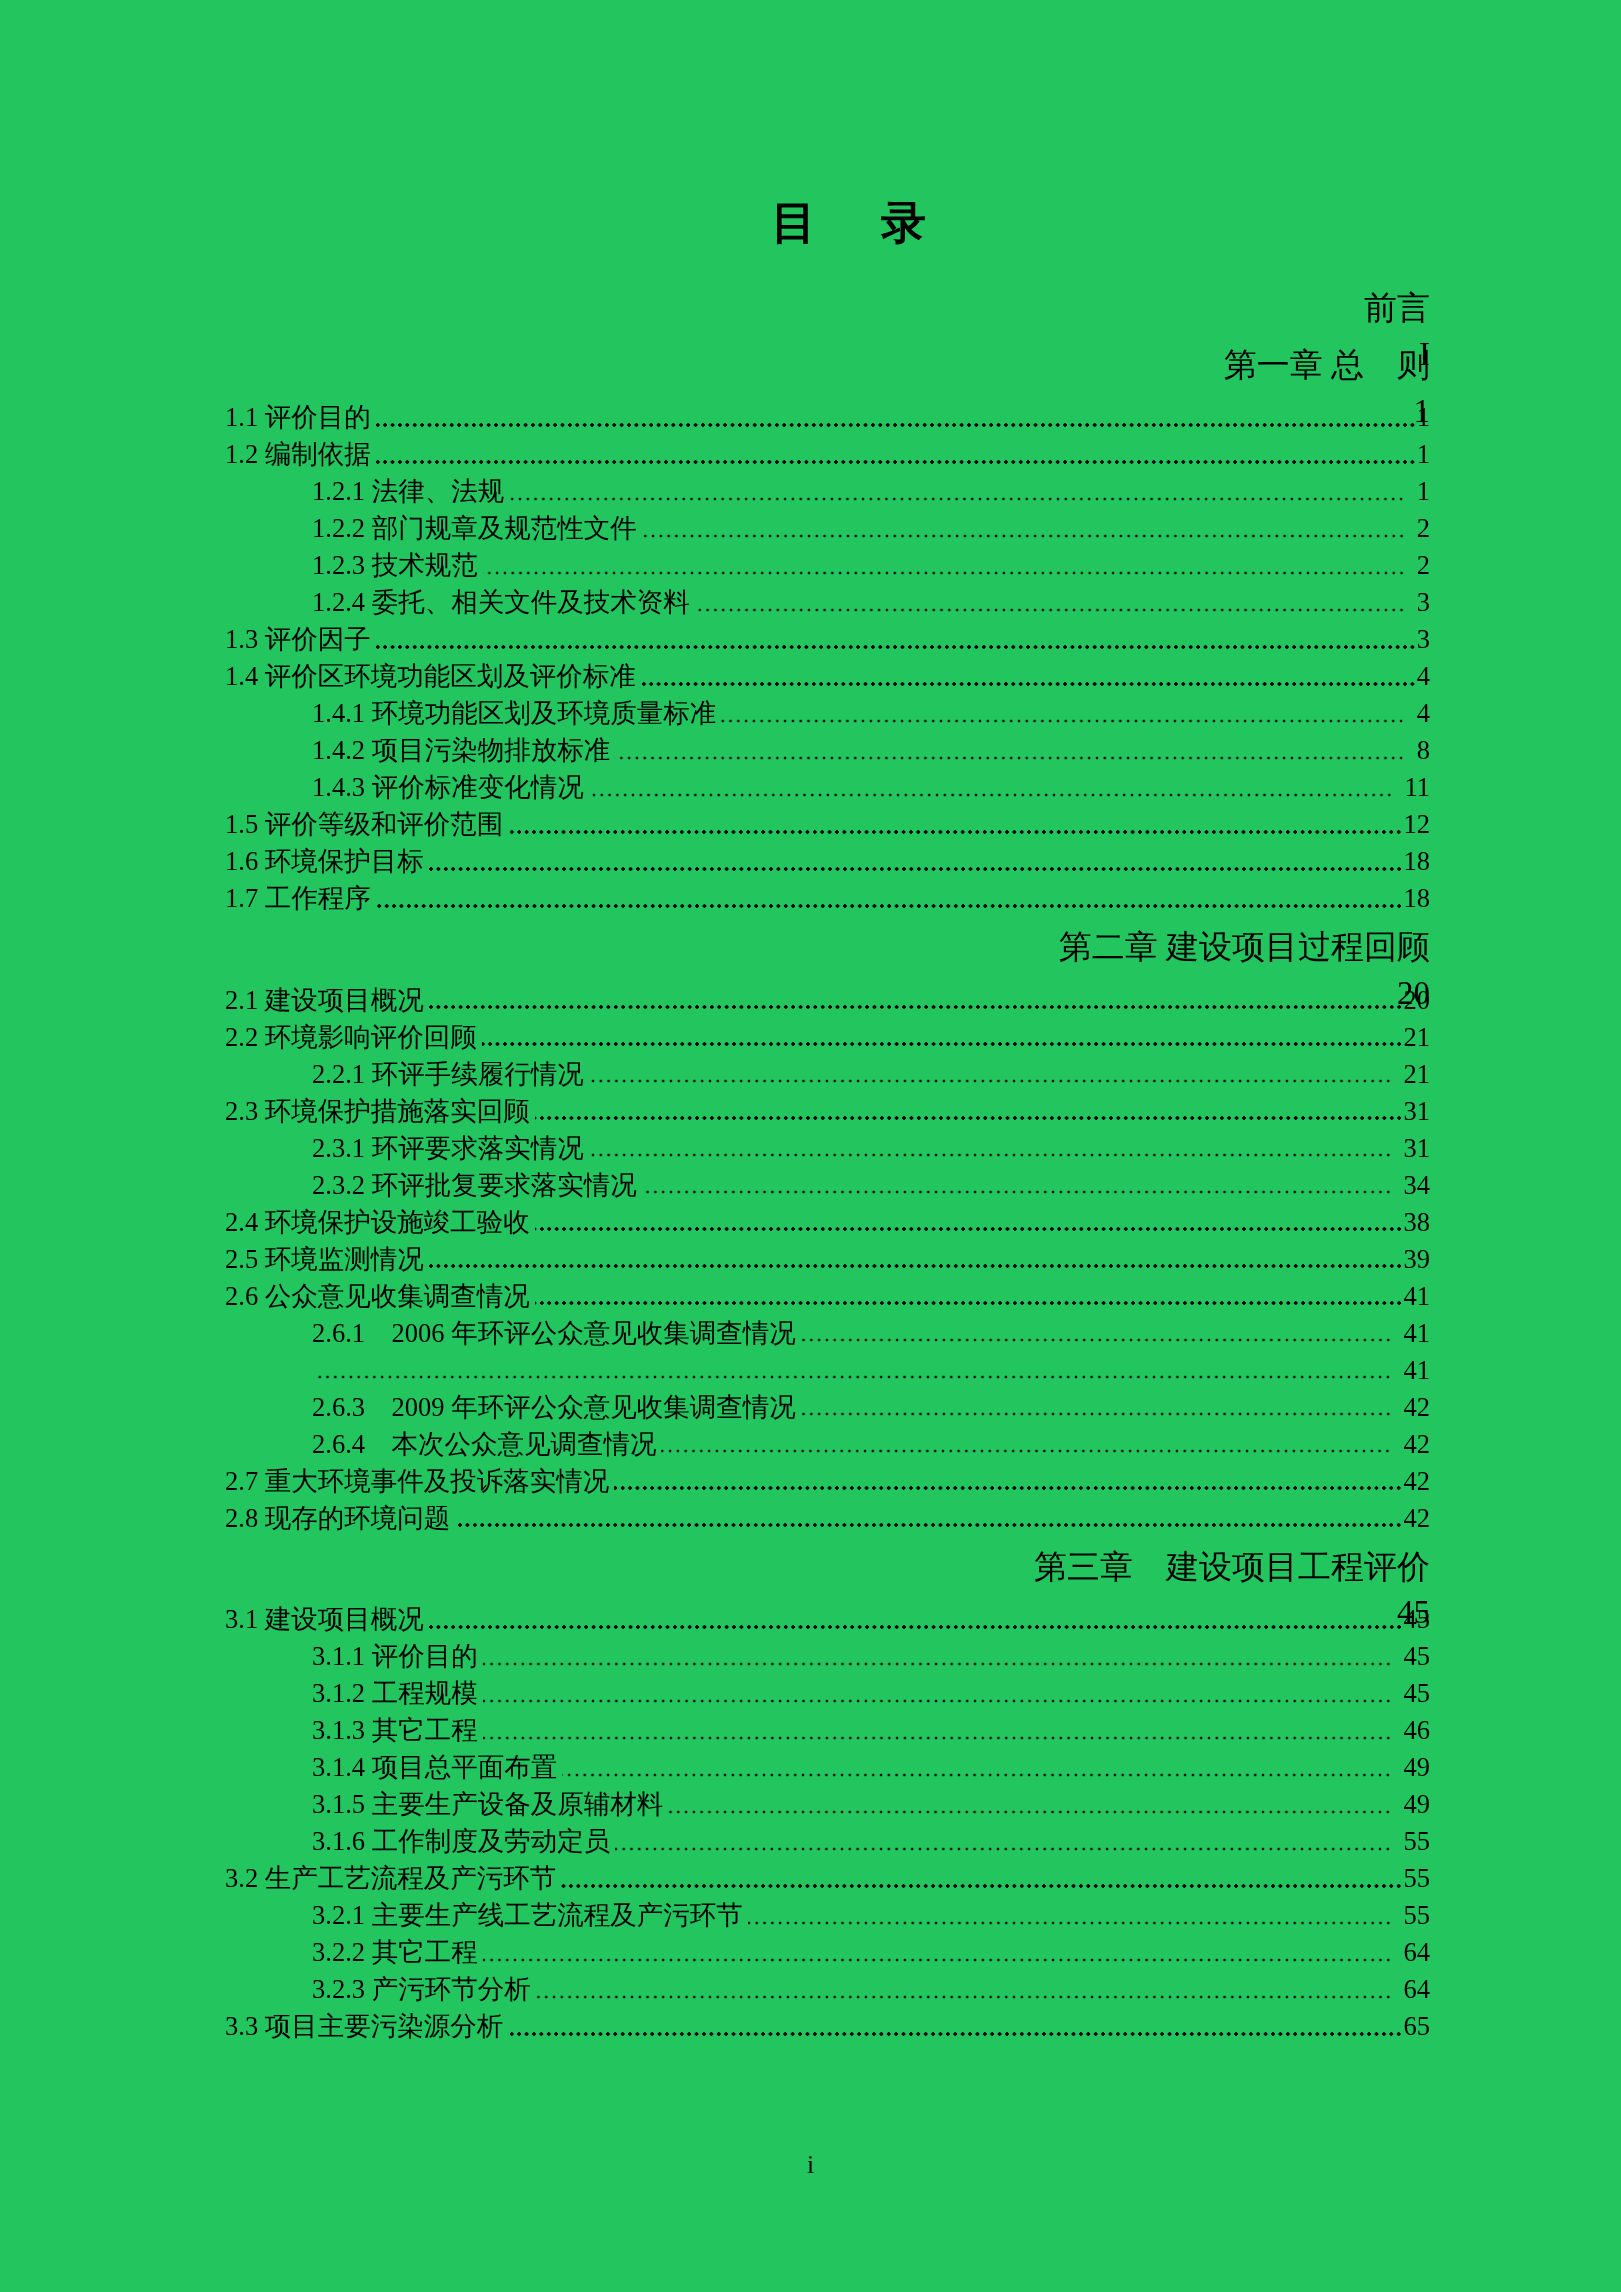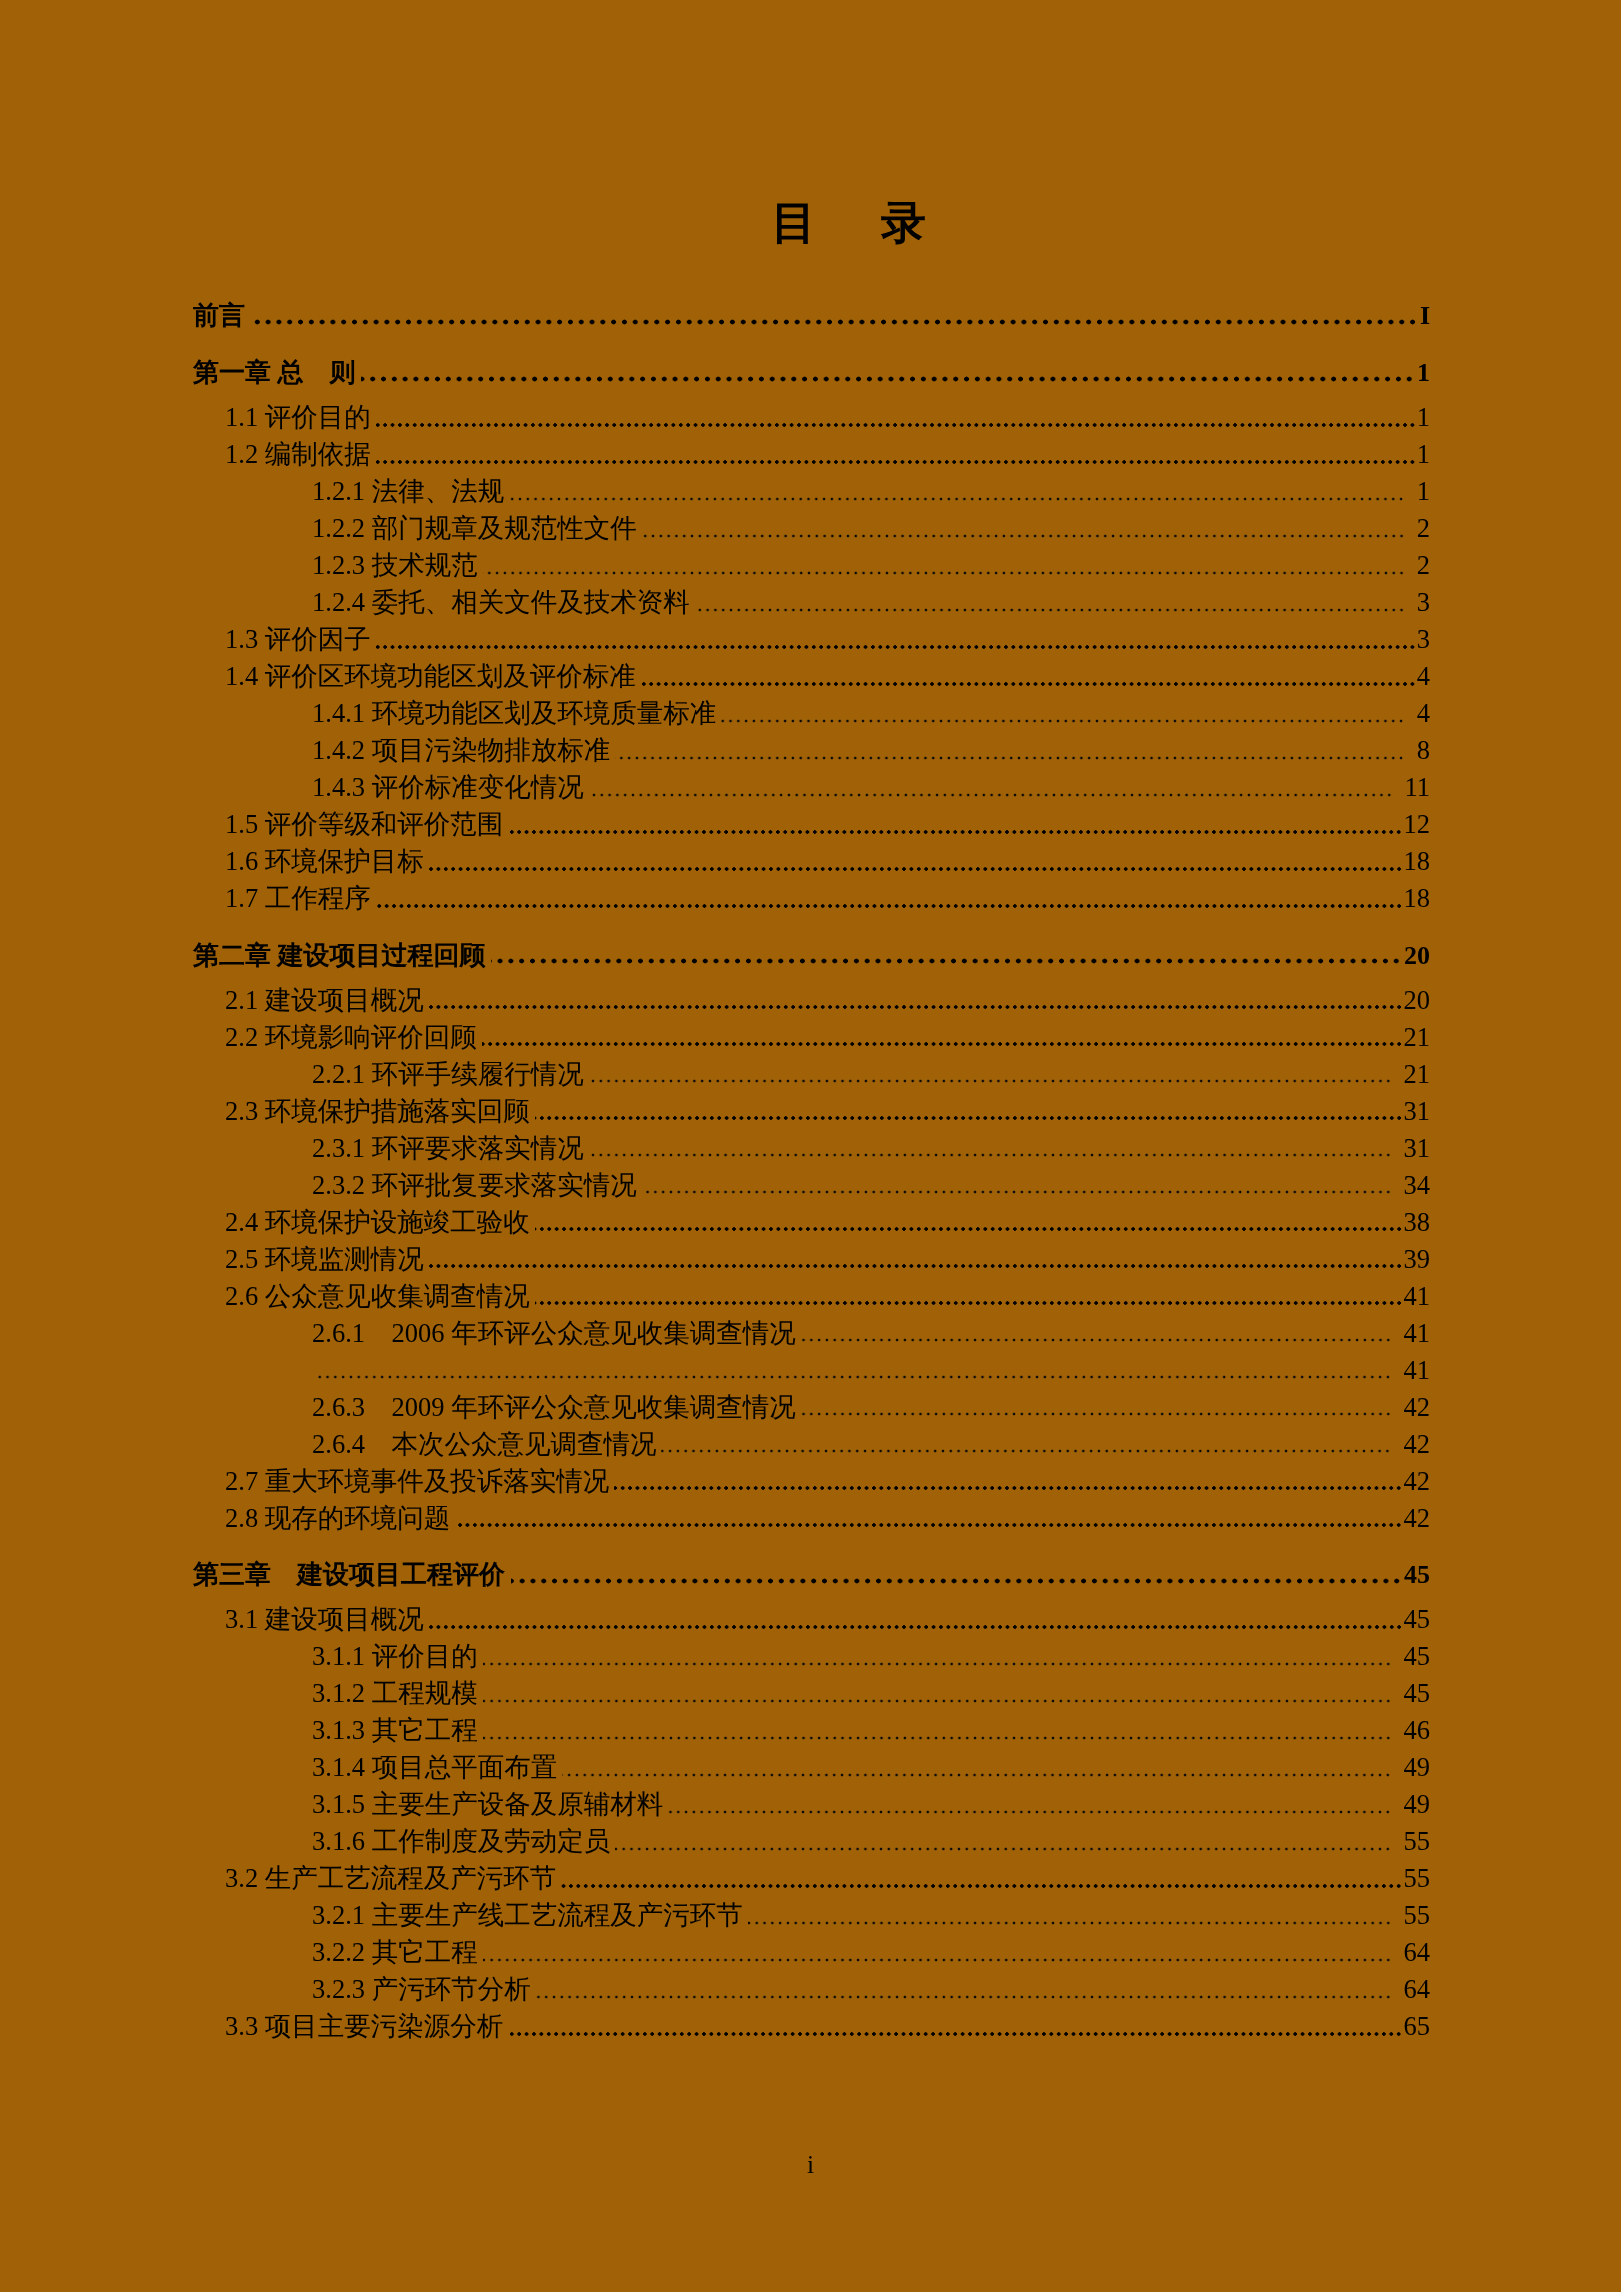--- a/index.html
+++ b/index.html
@@ -1,21 +1,21 @@
 <!DOCTYPE html>
 <html><head>
 <meta charset="utf-8">
 <style>
   html, body { margin: 0; padding: 0; background: #e8e8e8; }
 
   .page {
     position: relative;
     width: 1621px;
     height: 2293px;
-    background: #a16207;
+    background: #22c55e;
     overflow: hidden;
     font-family: "Liberation Serif", "DejaVu Serif", serif;
     color: #000000;
   }
 
   
   .doc-title {
     margin: 0;
     padding: 198px 0 0 86px;   
     text-align: center;
@@ -54,22 +54,23 @@
     background-image: radial-gradient(circle, #000 1.5px, transparent 1.8px);
     background-size: 7.4px 3.9px;
     background-repeat: repeat-x;
     background-position: right bottom;
   }
 
   
   .row.chapter {
     height: 43px;
     margin: 13.7px 0 7.8px 0;
-    font-size: 26px;
-    font-weight: bold;
+    font-size: 33px;
+    font-weight: normal;
+    flex-direction: column;
   }
   .row.chapter .leader {
     height: 5.9px;
     margin: 0 2px 6.9px 5.9px;
     background-image: radial-gradient(circle, #000 2.4px, transparent 2.6px);
     background-size: 10.8px 5.9px;
   }
 
   
   .row.l2 { padding-left: 32px; }

